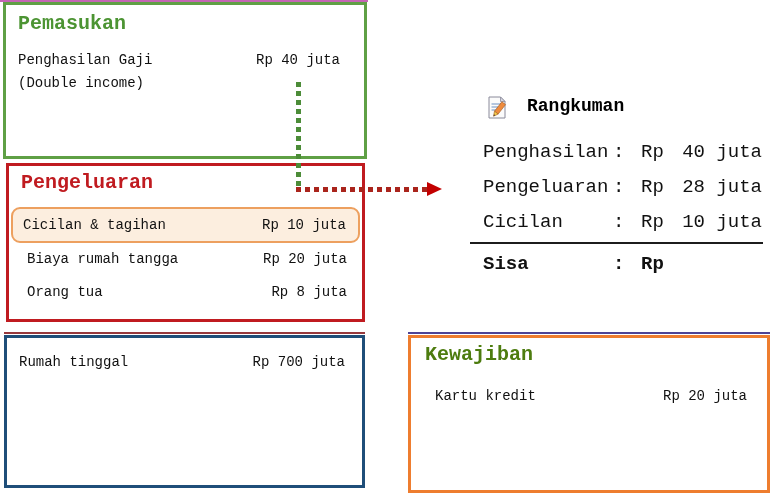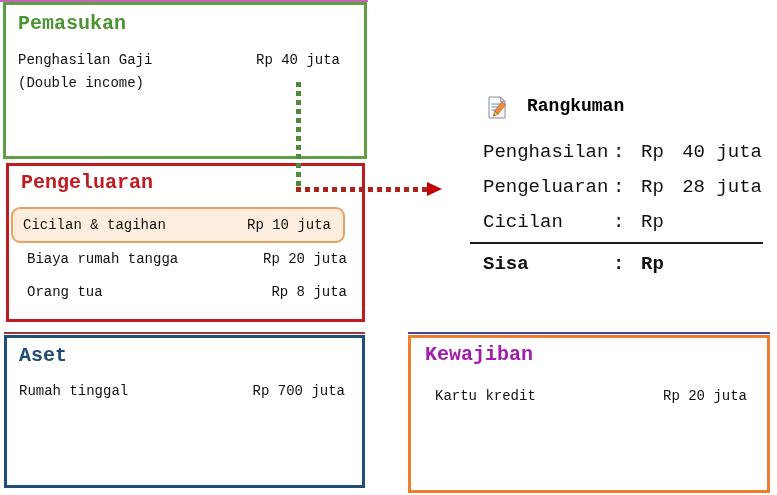--- a/index.html
+++ b/index.html
@@ -17,32 +17,32 @@
   .box-pemasukan .row{margin:14px 24px 0 12px;align-items:flex-start;}
   .row .lbl{white-space:pre-line;}
   .row .val{margin-left:auto;white-space:nowrap;}
 
   
   .box-pengeluaran{left:6px;top:163px;width:359px;height:159px;border-color:#c01b20;}
   .box-pengeluaran .box-title{color:#c01b20;margin:6px 0 0 12px;}
   .box-pengeluaran .rows{margin-top:13px;}
   .box-pengeluaran .row{height:33px;padding:0 15px 0 18px;}
   .row.highlight{
-    height:36px;margin:0 17px 0 2px;padding:0 12px 0 10px;
+    height:36px;margin:0 2px 0 2px;padding:0 12px 0 10px;
     background:#fceedf;border:2px solid #eda05f;border-radius:9px;box-sizing:border-box;
   }
 
   
   .box-aset{left:4px;top:335px;width:361px;height:153px;border-color:#1f4e79;}
   .box-aset .box-title{color:#1e4a73;margin:7px 0 0 12px;}
   .box-aset .row{margin:13px 17px 0 12px;}
 
   
   .box-kewajiban{left:408px;top:335px;width:362px;height:158px;border-color:#ee7d2f;}
-  .box-kewajiban .box-title{color:#a21caf;margin:6px 0 0 14px;}
+  .box-kewajiban .box-title{color:#4d7c0f;margin:6px 0 0 14px;}
   .box-kewajiban .rows{margin-top:14px;}
   .box-kewajiban .row{height:33px;padding:0 20px 0 24px;}
 
   
   .edge-line{position:absolute;height:2px;}
   .edge-top{left:0;top:0;width:368px;background:#c565b5;}
   .edge-aset{left:4px;top:332px;width:361px;background:#97383c;}
   .edge-kewajiban{left:408px;top:332px;width:362px;background:#4d4396;}
 
   
@@ -96,21 +96,20 @@
         <span class="val">Rp 20 juta</span>
       </div>
       <div class="row">
         <span class="lbl">Orang tua</span>
         <span class="val">Rp 8 juta</span>
       </div>
     </div>
   </div>
 
   <div class="box box-aset">
-    <div class="box-title">Aset</div>
     <div class="row">
       <span class="lbl">Rumah tinggal</span>
       <span class="val">Rp 700 juta</span>
     </div>
   </div>
 
   <div class="box box-kewajiban">
     <div class="box-title">Kewajiban</div>
     <div class="rows">
       <div class="row">
@@ -152,20 +151,21 @@
       <div class="rk-row">
         <span class="rk-lbl">Pengeluaran</span>
         <span class="rk-colon">:</span>
         <span class="rk-cur">Rp</span>
         <span class="rk-val">28 juta</span>
       </div>
       <div class="rk-row">
         <span class="rk-lbl">Cicilan</span>
         <span class="rk-colon">:</span>
         <span class="rk-cur">Rp</span>
+        <span class="rk-val">10 juta</span>
       </div>
       <div class="rk-sep"></div>
       <div class="rk-row total">
         <span class="rk-lbl">Sisa</span>
         <span class="rk-colon">:</span>
         <span class="rk-cur">Rp</span>
       </div>
     </div>
   </div>
 

